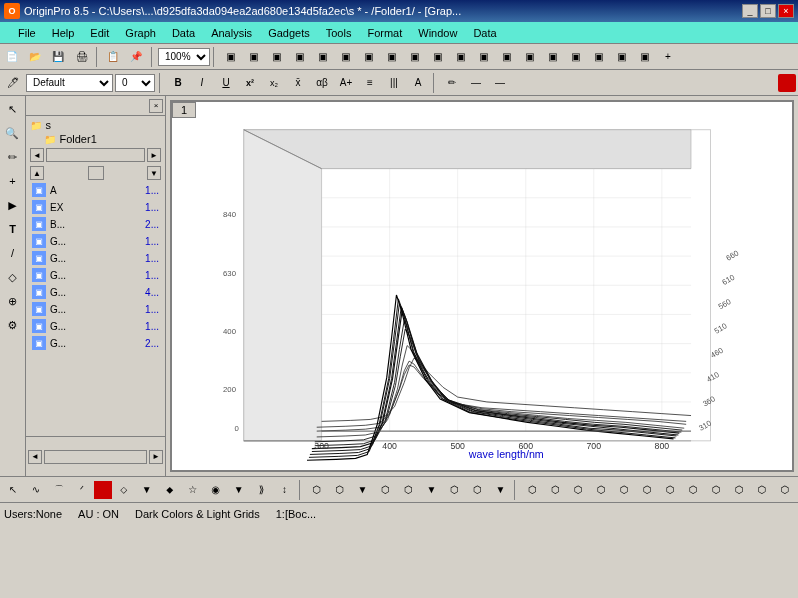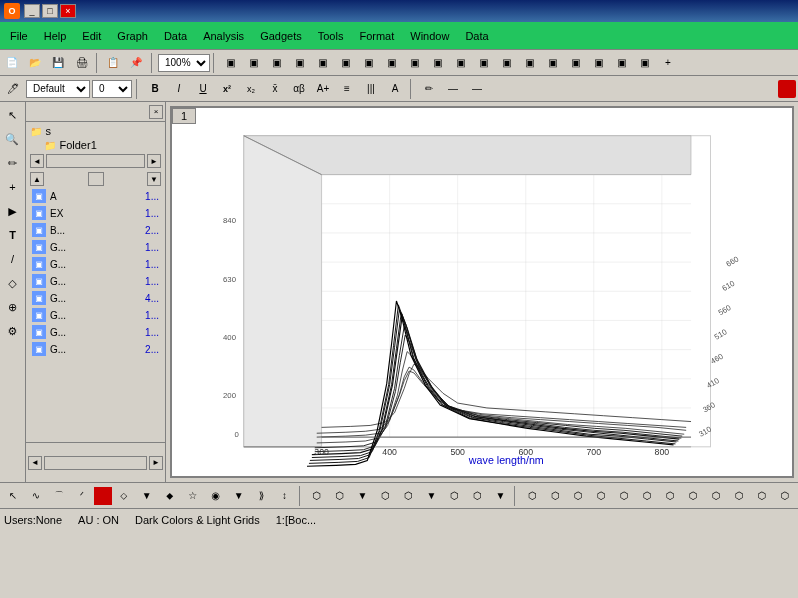--- a/index.html
+++ b/index.html
@@ -19,25 +19,25 @@
     #title-bar-text { flex: 1; font-size: 11px; }
     #title-bar-buttons { display: flex; gap: 2px; }
     .title-btn {
       width: 16px; height: 14px; background: #d4d0c8;
       border: 1px solid #888; display: flex; align-items: center; justify-content: center;
       font-size: 9px; color: #000; cursor: pointer;
     }
 
     
     #menu-bar {
-      height: 28px;
-      background: #22c55e;
-      display: flex;
-      align-items: center;
-      padding: 0 2px;
+      height: 22px;
+      background: #5eead4;
+      display: flex;
+      align-items: center;
+      padding: 0 10px;
       border-bottom: 1px solid #808080;
     }
     .menu-item {
       padding: 2px 8px;
       font-size: 11px;
       cursor: pointer;
       color: #000;
     }
 
     
@@ -232,20 +232,21 @@
       font-size: 11px; cursor: pointer;
     }
 
     .folder-icon { color: #f0c020; }
   </style>
 </head>
 <body>
 
 <div id="title-bar" data-name="title-bar">
   <div id="title-bar-icon" data-name="app-icon" style="width:16px;height:16px;background:#ff6600;border-radius:2px;display:flex;align-items:center;justify-content:center;color:white;font-weight:bold;font-size:9px;margin-right:4px;">O</div>
+  <span id="title-bar-text" data-name="title-text">OriginPro 8.5 - C:\Users\...\d925dfa3da094ea2ad680e134d5fa2ec\s * - /Folder1/ - [Grap...</span>
   <div id="title-bar-buttons" data-name="window-controls">
     <div class="title-btn" data-name="minimize-button">_</div>
     <div class="title-btn" data-name="maximize-button">□</div>
     <div class="title-btn" data-name="close-button" style="background:#d00;color:white;">×</div>
   </div>
 </div>
 
 <div id="menu-bar" data-name="menu-bar">
   <div class="menu-item" data-name="menu-file">File</div>
   <div class="menu-item" data-name="menu-edit">Help</div>
@@ -294,21 +295,21 @@
   <div class="tb-btn" data-name="tb-btn-o">▣</div>
   <div class="tb-btn" data-name="tb-btn-p">▣</div>
   <div class="tb-btn" data-name="tb-btn-q">▣</div>
   <div class="tb-btn" data-name="tb-btn-r">▣</div>
   <div class="tb-btn" data-name="tb-btn-s">▣</div>
   <div class="tb-btn" data-name="tb-btn-t">+</div>
 </div>
 
 <div id="format-toolbar" data-name="format-toolbar">
   <div class="tb-btn" data-name="format-icon">🖊</div>
-  <select class="tb-combo" data-name="font-name-select" style="width:64px;">
+  <select class="tb-combo" data-name="font-name-select" style="width:87px;">
     <option>Default</option>
   </select>
   <select class="tb-combo" data-name="font-size-select" style="width:40px;">
     <option>0</option>
     <option>8</option>
     <option>10</option>
     <option>12</option>
   </select>
   <div class="tb-sep" data-name="sep-fmt1"></div>
   <div class="tb-btn" data-name="bold-btn" style="font-weight:bold;">B</div>

